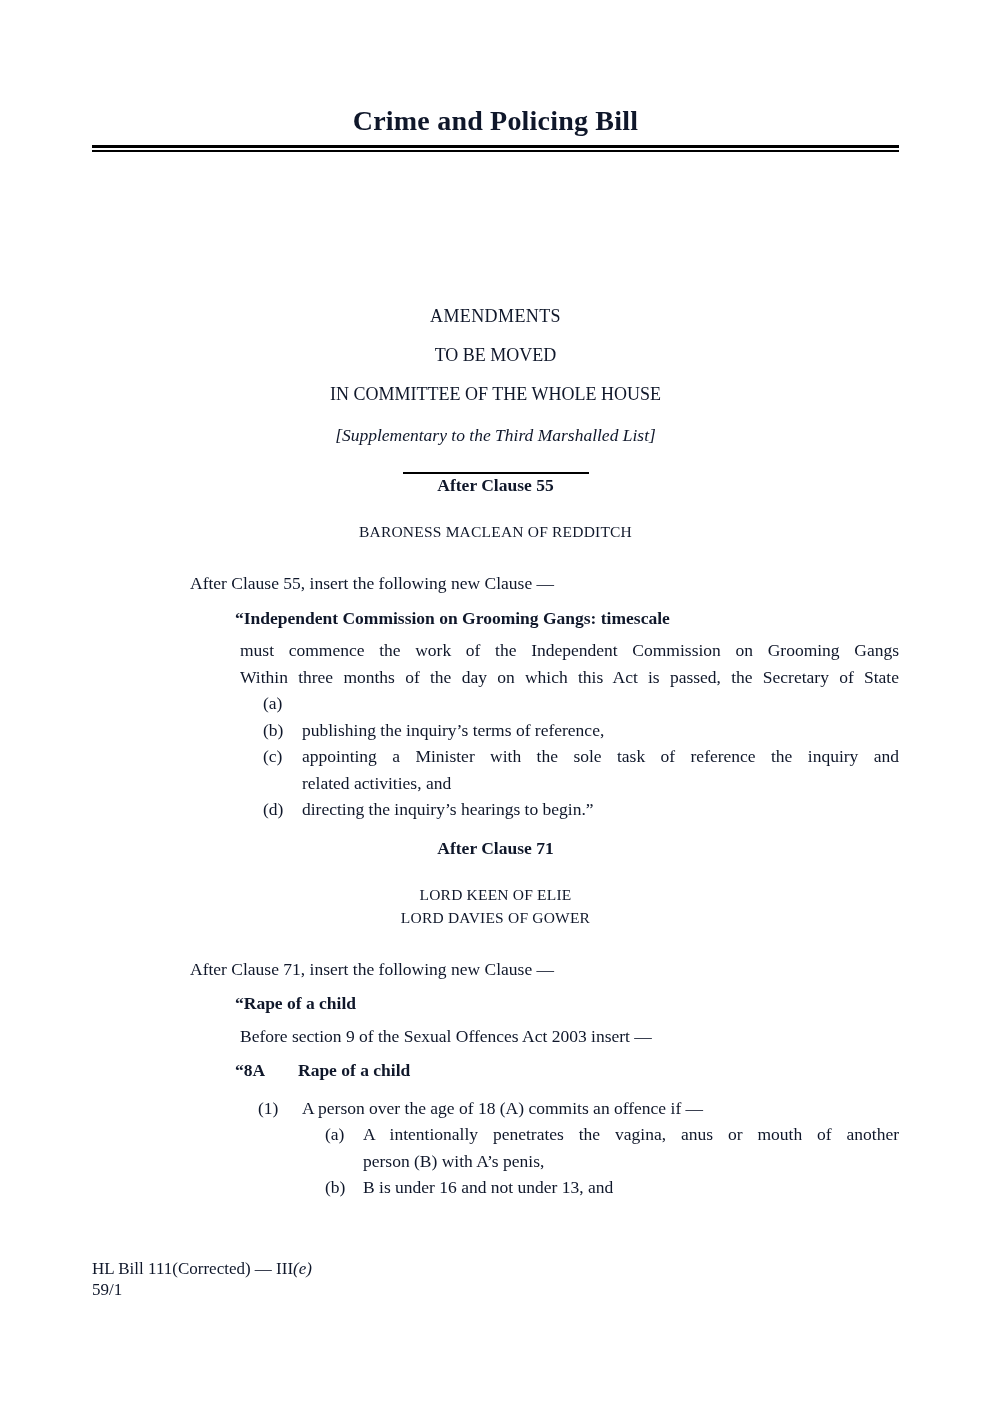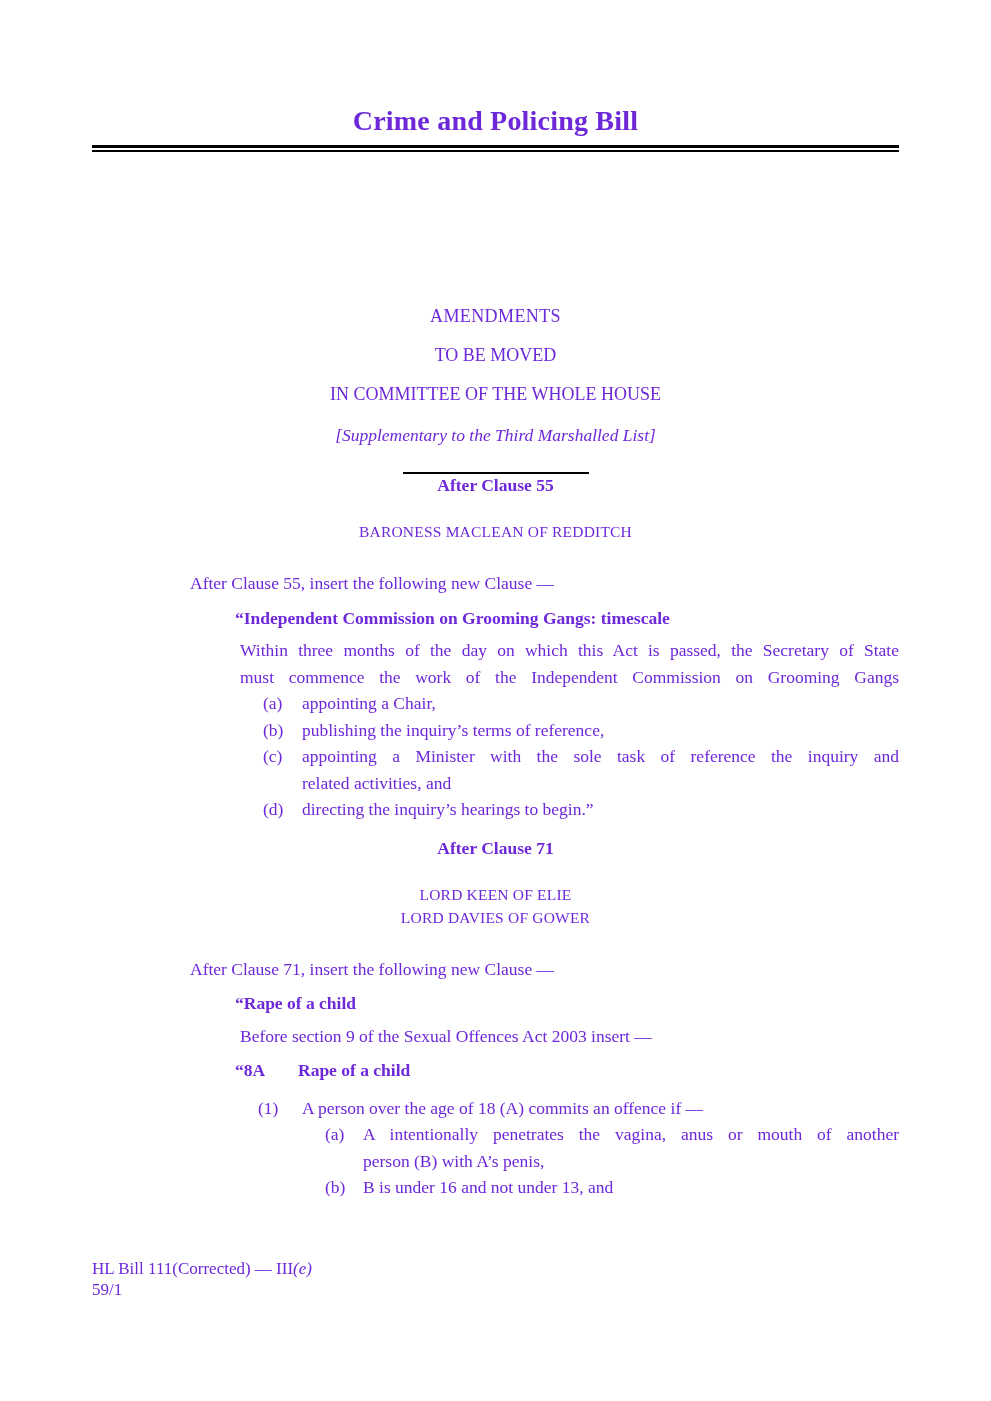--- a/index.html
+++ b/index.html
@@ -3,21 +3,21 @@
 <meta charset="utf-8">
 <style>
   * { box-sizing: border-box; margin: 0; padding: 0; }
   html, body { background: #ffffff; }
   .page {
     position: relative;
     width: 991px;
     height: 1401px;
     margin: 0 auto;
     background: #ffffff;
-    color: #6d28d9;
+    color: #0f172a;
     font-family: "Liberation Serif", "DejaVu Serif", serif;
     overflow: hidden;
   }
   .title {
     padding-top: 104px;
     text-align: center;
     font-size: 28px;
     font-weight: 700;
     letter-spacing: 0.2px;
     line-height: 34px;
@@ -87,28 +87,27 @@
   <div class="short-rule"></div>
 
   <div class="xhead xh1">After Clause 55</div>
   <div class="movers">
     <div>BARONESS MACLEAN OF REDDITCH</div>
   </div>
   <div class="instr">After Clause 55, insert the following new Clause —</div>
   <div class="ctitle">“Independent Commission on Grooming Gangs: timescale</div>
 
   <div class="bodypar">
+    <div class="jline">must commence the work of the Independent Commission on Grooming Gangs</div>
     <div class="jline">Within three months of the day on which this Act is passed, the Secretary of State</div>
-    <div class="jline">must commence the work of the Independent Commission on Grooming Gangs</div>
   </div>
 
   <div>
     <div class="li">
       <div class="mk">(a)</div>
-      <div class="tx">appointing a Chair,</div>
     </div>
     <div class="li">
       <div class="mk">(b)</div>
       <div class="tx">publishing the inquiry’s terms of reference,</div>
     </div>
     <div class="li">
       <div class="mk">(c)</div>
       <div class="tx">
         <div class="jline">appointing a Minister with the sole task of reference the inquiry and</div>
         <div>related activities, and</div>

